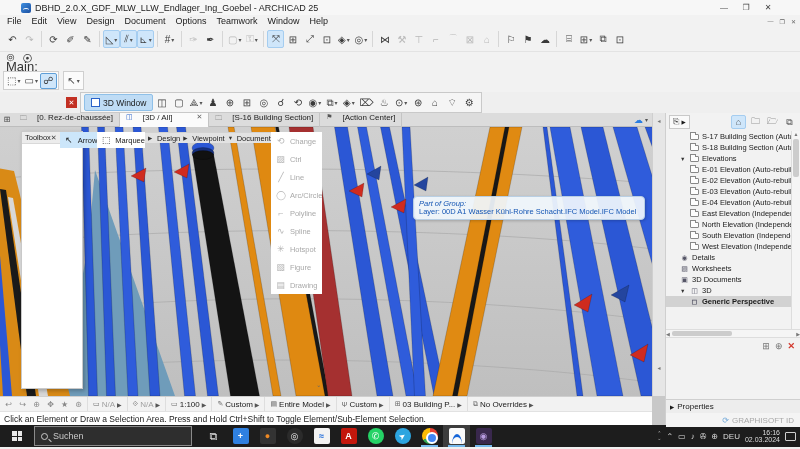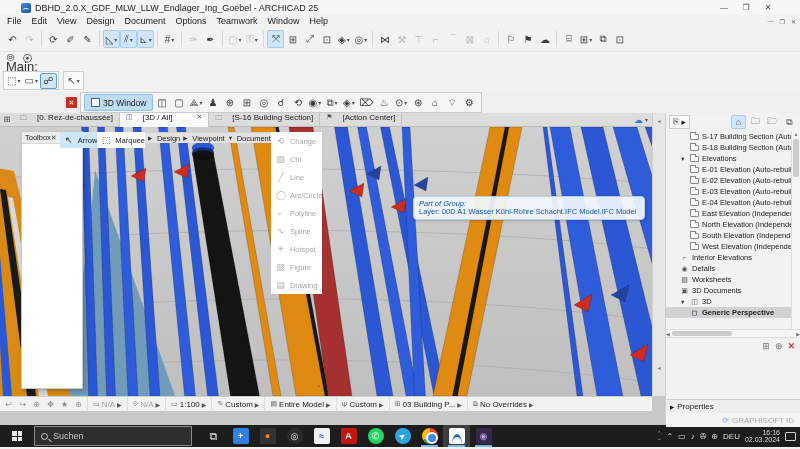--- a/index.html
+++ b/index.html
@@ -557,24 +557,20 @@
           </div>
           <div class="tree-row" style="padding-left: 24px;">
             <span class="folder"></span>
             <span>South Elevation (Independe</span>
           </div>
           <div class="tree-row" style="padding-left: 24px;">
             <span class="folder"></span>
             <span>West Elevation (Independer</span>
           </div>
           <div class="tree-row" style="padding-left: 14px;">
-            <span class="sq">⌐</span>
-            <span>Interior Elevations</span>
-          </div>
-          <div class="tree-row" style="padding-left: 14px;">
             <span class="sq">◉</span>
             <span>Details</span>
           </div>
           <div class="tree-row" style="padding-left: 14px;">
             <span class="sq">▨</span>
             <span>Worksheets</span>
           </div>
           <div class="tree-row" style="padding-left: 14px;">
             <span class="sq">▣</span>
             <span>3D Documents</span>
@@ -655,20 +651,23 @@
           <span>03 Building P...</span>
           <span class="arr">▶</span>
         </span>
         <span class="st-field">
           <span class="fic">⧉</span>
           <span>No Overrides</span>
           <span class="arr">▶</span>
         </span>
       </div>
 
+    <div class="hintbar">
+      <span>Click an Element or Draw a Selection Area. Press and Hold Ctrl+Shift to Toggle Element/Sub-Element Selection.</span>
+    </div>
   </div>
 
   <div class="taskbar">
     <span class="start">
       <span class="winlogo">
           <i></i>
           <i></i>
           <i></i>
           <i></i>
         </span>

